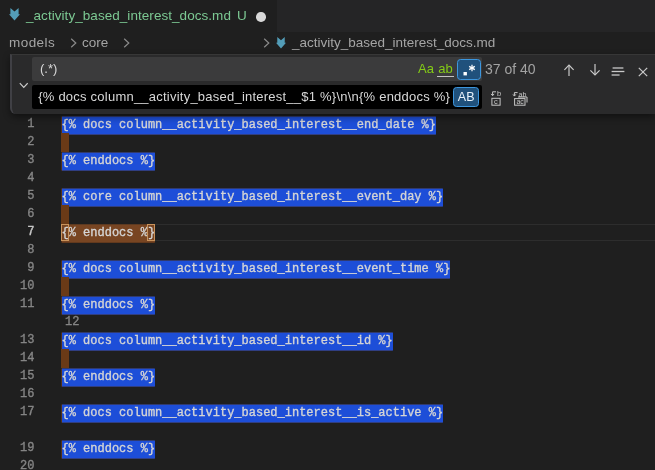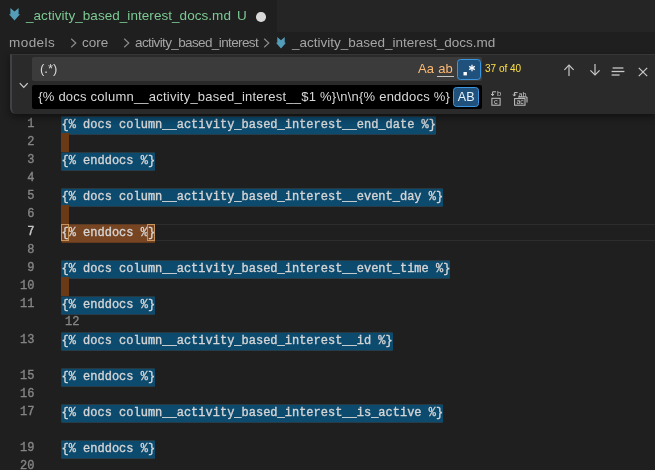--- a/index.html
+++ b/index.html
@@ -13,29 +13,29 @@
   #tabname{left:26px;top:0;height:32px;line-height:32px;color:#7cc993;font-size:13.5px;letter-spacing:0.05px;}
   #tabu{left:237px;top:0;height:32px;line-height:32px;color:#7cc993;font-size:13.5px;}
   #tabdot{left:256px;top:12px;width:9.5px;height:9.5px;border-radius:50%;background:#d8d8d8;}
   
   #crumbs{left:0;top:32px;width:655px;height:21px;color:#a5a5a5;font-size:13.5px;}
   .crumb{position:absolute;top:0;height:21px;line-height:21px;white-space:pre;text-align:center;}
   
   .row{position:absolute;left:0;width:655px;height:18px;font-family:"Liberation Mono",monospace;font-size:12px;line-height:18px;white-space:pre;-webkit-text-stroke:0.35px currentColor;}
   .num{position:absolute;left:0;top:0;width:34.5px;text-align:right;color:#858585;}
   .code{position:absolute;left:61.5px;top:0;color:#d5d5d5;}
-  .hl{background:#0c4a6e;box-shadow:-0.7px 0 0 #6a3a17;display:inline-block;height:17.4px;line-height:17px;transform:translateY(0.55px);}
+  .hl{background:#1d4ed8;box-shadow:-0.7px 0 0 #6a3a17;display:inline-block;height:17.4px;line-height:17px;transform:translateY(0.55px);}
   .blk{position:absolute;left:60.8px;top:-0.5px;width:7.9px;height:18.9px;background:#6a3a17;}
   
   #fw{left:10px;top:53.5px;width:645px;height:60px;background:#2a2a2b;border-left:2px solid #404045;
       border-top:1px solid #373737;border-bottom-left-radius:6px;box-shadow:0 3px 7px rgba(0,0,0,0.45);box-sizing:border-box;}
   #finput{position:absolute;left:20px;top:2.4px;width:449.5px;height:24.5px;background:#3b3b3c;border-radius:2px;}
   #rinput{position:absolute;left:20px;top:30.4px;width:449.5px;height:24.5px;background:#000000;border-radius:2px;}
   .itext{position:absolute;left:8px;top:0;height:24.5px;line-height:24.5px;color:#d8d8d8;font-size:13px;white-space:pre;}
-  .opt{position:absolute;top:2.5px;height:19px;line-height:19px;color:#fdba74;font-size:13px;text-align:center;}
+  .opt{position:absolute;top:2.5px;height:19px;line-height:19px;color:#84cc16;font-size:13px;text-align:center;}
   .bluebox{position:absolute;background:#20517c;border:1px solid #3d96dd;border-radius:3.5px;box-sizing:border-box;}
   .ico{position:absolute;}
   svg{display:block;}
 </style>
 </head>
 <body>
 
 <div class="abs" id="tabstrip"></div>
 <div class="abs" id="tab"></div>
 <div class="abs" style="left:9px;top:8px;">
@@ -49,46 +49,46 @@
 
 <div class="abs" id="crumbs">
   <span class="crumb" style="left:9px;letter-spacing:0.45px;">models</span>
   <span class="crumb" style="left:70px;top:6px;"><svg width="7" height="10" viewBox="0 0 7 10">
         <path d="M1.2 0.8 L5.8 5 L1.2 9.2" stroke="#8a8a8a" stroke-width="1.2" fill="none"></path>
       </svg></span>
   <span class="crumb" style="left:82px;">core</span>
   <span class="crumb" style="left:122.5px;top:6px;"><svg width="7" height="10" viewBox="0 0 7 10">
         <path d="M1.2 0.8 L5.8 5 L1.2 9.2" stroke="#8a8a8a" stroke-width="1.2" fill="none"></path>
       </svg></span>
-  <span class="crumb" style="left:135px;letter-spacing:-0.62px;">activity_based_interest</span>
   <span class="crumb" style="left:262.5px;top:6px;"><svg width="7" height="10" viewBox="0 0 7 10">
         <path d="M1.2 0.8 L5.8 5 L1.2 9.2" stroke="#8a8a8a" stroke-width="1.2" fill="none"></path>
       </svg></span>
   <span class="crumb" style="left:276px;top:5px;"><svg width="10" height="12" viewBox="0 0 11 13">
         <path d="M1.4 0 L5.5 3.4 L9.6 0 L9.6 6.2 L11 6.2 L5.5 12.6 L0 6.2 L1.4 6.2 Z" fill="#539db8"></path>
       </svg></span>
   <span class="crumb" style="left:292px;">_activity_based_interest_docs.md</span>
 </div>
 
 <div id="editor" class="abs" style="left:0;top:115.3px;width:655px;height:360px;">
 
   <div class="abs" style="left:61px;top:108.3px;width:594px;height:17.5px;border-top:1.6px solid #2d2d2d;border-bottom:1.6px solid #2d2d2d;box-sizing:border-box;"></div>
   <div class="row" style="top:0px;"><span class="num">1</span><span class="code"><span class="hl">{% docs column__activity_based_interest__end_date %}</span></span></div>
   <div class="row" style="top:18px;"><span class="blk"></span><span class="num">2</span></div>
   <div class="row" style="top:36px;"><span class="num">3</span><span class="code"><span class="hl">{% enddocs %}</span></span></div>
   <div class="row" style="top:54px;"><span class="num">4</span></div>
-  <div class="row" style="top:72px;"><span class="num">5</span><span class="code"><span class="hl">{% docs column__activity_based_interest__event_day %}</span></span></div>
+  <div class="row" style="top:72px;"><span class="num">5</span><span class="code"><span class="hl">{% core column__activity_based_interest__event_day %}</span></span></div>
   <div class="row" style="top:90px;"><span class="blk"></span><span class="num">6</span></div>
   <div class="row" style="top:108px;"><span class="num" style="color:#c6c6c6;">7</span><span class="code"><span class="hl" style="background:#784522;">{% enddocs %}</span></span></div>
   <div class="row" style="top:126px;"><span class="num">8</span></div>
   <div class="row" style="top:144px;"><span class="num">9</span><span class="code"><span class="hl">{% docs column__activity_based_interest__event_time %}</span></span></div>
   <div class="row" style="top:162px;font-family:Liberation Mono, monospace;"><span class="blk"></span><span class="num">10</span></div>
   <div class="row" style="top:180px;"><span class="num">11</span><span class="code"><span class="hl">{% enddocs %}</span></span></div>
   <div class="row" style="top:198px;margin-left:45px;"><span class="num">12</span></div>
   <div class="row" style="top:216px;"><span class="num">13</span><span class="code"><span class="hl">{% docs column__activity_based_interest__id %}</span></span></div>
+  <div class="row" style="top:234px;"><span class="blk"></span><span class="num">14</span></div>
   <div class="row" style="top:252px;padding-left:12px;"><span class="num">15</span><span class="code"><span class="hl">{% enddocs %}</span></span></div>
   <div class="row" style="top:270px;"><span class="num">16</span></div>
   <div class="row" style="top:288px;"><span class="num">17</span><span class="code"><span class="hl">{% docs column__activity_based_interest__is_active %}</span></span></div>
   <div class="row" style="top:324px;"><span class="num">19</span><span class="code"><span class="hl">{% enddocs %}</span></span></div>
   <div class="row" style="top:342px;"><span class="num">20</span></div>
 
   <div class="abs" style="left:60.6px;top:108.5px;width:8.2px;height:17px;border:1px solid #c9935c;box-sizing:border-box;"></div>
   <div class="abs" style="left:147px;top:108.5px;width:8.2px;height:17px;border:1px solid #c9935c;box-sizing:border-box;"></div>
 </div>
 
@@ -108,21 +108,21 @@
         <rect x="0.5" y="8" width="3.4" height="3.4" fill="#ffffff"></rect>
         <g stroke="#ffffff" stroke-width="1.25">
             <line x1="9" y1="0.8" x2="9" y2="7.2"></line>
             <line x1="6.2" y1="2.4" x2="11.8" y2="5.6"></line>
             <line x1="11.8" y1="2.4" x2="6.2" y2="5.6"></line>
           </g>
       </svg>
     </span>
   </div>
 
-  <div class="abs" style="left:473px;top:2.4px;height:24.5px;line-height:24.5px;font-size:10px;color:#fde047;">37 of 40</div>
+  <div class="abs" style="left:473px;top:2.4px;height:24.5px;line-height:24.5px;font-size:14px;color:#a3a3a3;">37 of 40</div>
 
   <div class="ico" style="left:551px;top:9px;">
       <svg width="12" height="13" viewBox="0 0 12 13">
         <g stroke="#c9c9c9" stroke-width="1.2" fill="none">
           <path d="M6 12 L6 1.2"></path>
           <path d="M1.4 5.8 L6 1.2 L10.6 5.8"></path>
         </g>
       </svg>
     </div>
   <div class="ico" style="left:577px;top:9px;">

